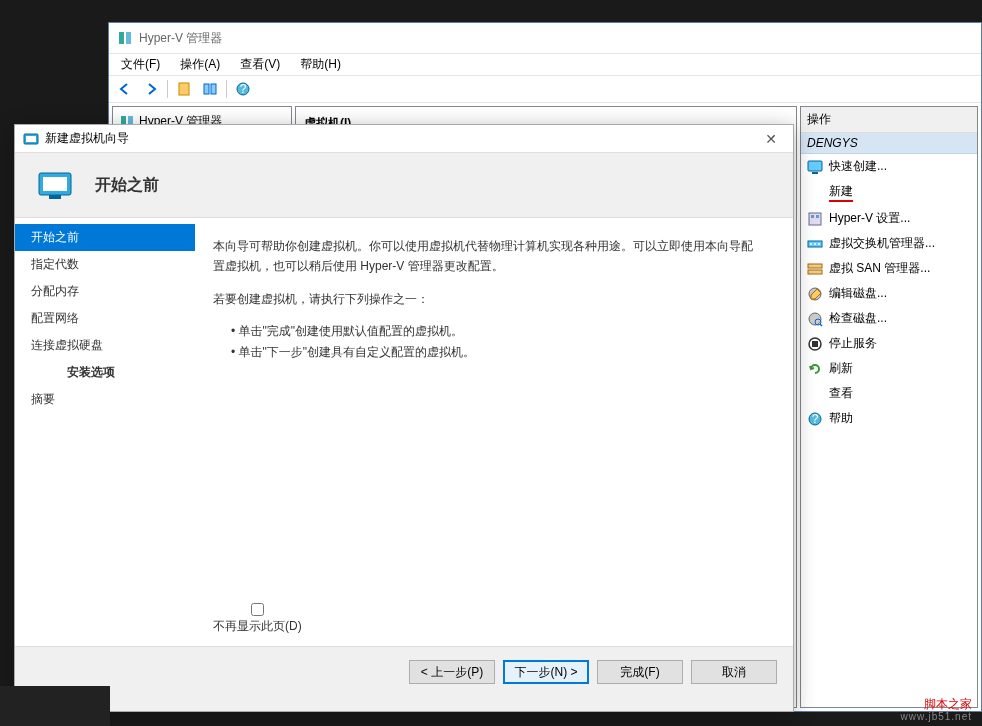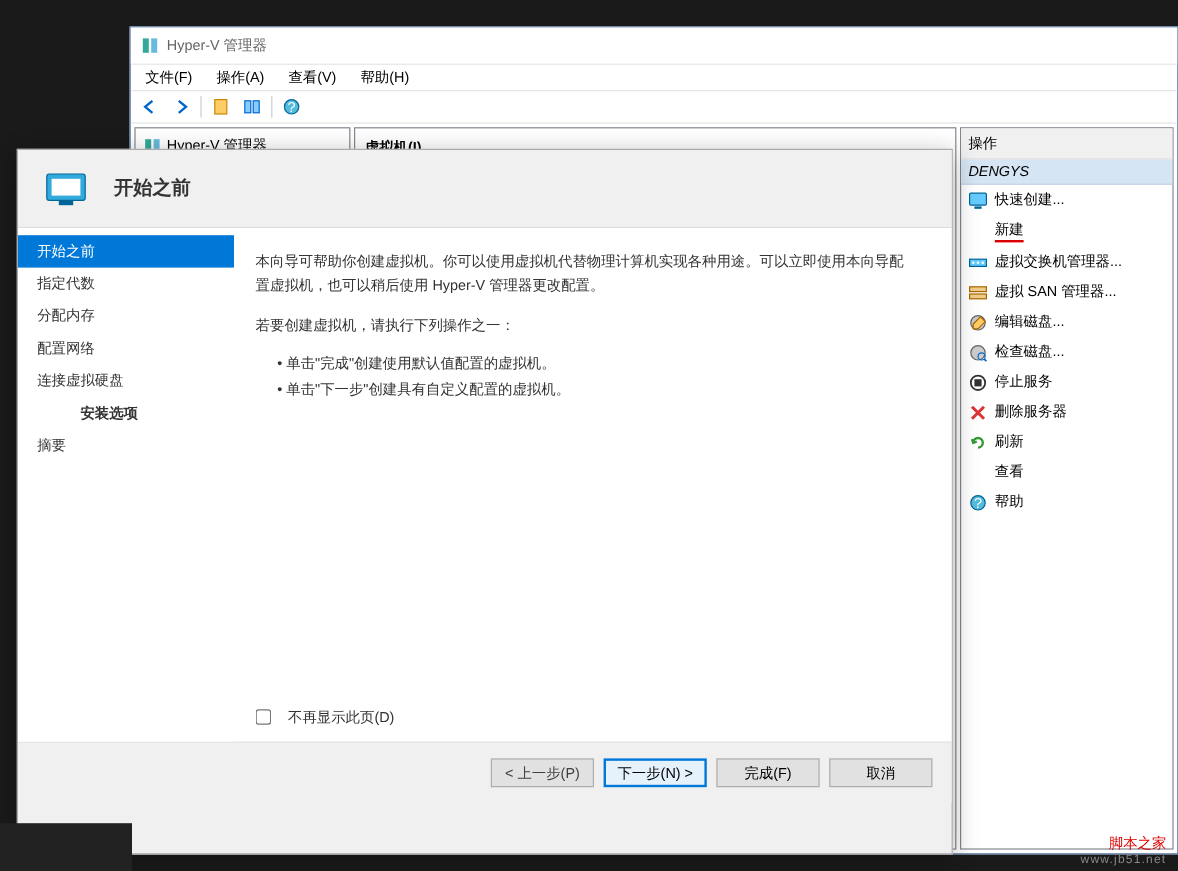--- a/index.html
+++ b/index.html
@@ -37,24 +37,24 @@
 .wizard-header-icon { width: 40px; height: 40px; }
 .wizard-header-title { font-size: 16px; font-weight: bold; color: #333; }
 .wizard-body { display: flex; height: 430px; background: #fff; border-top: 1px solid #ddd; border-bottom: 1px solid #ddd; }
 .wizard-nav { width: 180px; background: #fff; padding: 6px 0; }
 .wizard-nav-item { padding: 5px 16px; color: #333; cursor: default; }
 .wizard-nav-item.active { background: #0078d7; color: #fff; }
 .wizard-nav-item.sub { padding-left: 52px; font-weight: bold; }
 .wizard-content { flex: 1; padding: 18px 30px 10px 18px; color: #333; line-height: 1.7; position: relative; }
 .wizard-content p { margin-bottom: 12px; }
 .wizard-bullets { margin-left: 18px; margin-bottom: 12px; }
-.wizard-checkbox-row { position: absolute; bottom: 10px; left: 18px; display: flex; align-items: center; gap: 14px; }
+.wizard-checkbox-row { position: absolute; bottom: 10px; left: 18px; display: flex; align-items: center; gap: 0; flex-direction: column; }
 .wizard-footer { height: 50px; display: flex; align-items: center; justify-content: flex-end; padding: 0 16px; gap: 8px; background: #f0f0f0; }
 .wizard-btn { min-width: 86px; height: 24px; border: 1px solid #adadad; background: #e1e1e1; cursor: default; }
-.wizard-btn[disabled] { color: #404040; }
+.wizard-btn[disabled] { color: #000000; }
 .wizard-btn.default { border: 2px solid #0078d7; background: #e5f1fb; }
 
 
 .taskbar { position: absolute; left: 0; bottom: 0; width: 110px; height: 40px; background: #222; }
 
 
 .watermark { position: absolute; right: 10px; bottom: 4px; color: #d00; font-size: 24px; font-family: KaiTi, serif; text-align: right; line-height: 1; }
 .watermark .sub { font-size: 10px; color: #888; letter-spacing: 1px; display:block; }
 
 
@@ -135,20 +135,30 @@
               </svg>
             </span>
             <span>快速创建...</span>
           </div>
           <div class="action-item indented">
             <span class="underline-red">新建</span>
           </div>
           <div class="action-item">
             <span class="action-icon">
               <svg width="16" height="16">
+                <rect x="2" y="2" width="12" height="12" fill="#dde" stroke="#669"></rect>
+                <rect x="4" y="4" width="3" height="3" fill="#69c"></rect>
+                <rect x="9" y="4" width="3" height="3" fill="#69c"></rect>
+              </svg>
+            </span>
+            <span>Hyper-V 设置...</span>
+          </div>
+          <div class="action-item">
+            <span class="action-icon">
+              <svg width="16" height="16">
                 <rect x="1" y="5" width="14" height="6" fill="#6cf" stroke="#069"></rect>
                 <circle cx="4" cy="8" r="1" fill="#fff"></circle>
                 <circle cx="8" cy="8" r="1" fill="#fff"></circle>
                 <circle cx="12" cy="8" r="1" fill="#fff"></circle>
               </svg>
             </span>
             <span>虚拟交换机管理器...</span>
           </div>
           <div class="action-item">
             <span class="action-icon">
@@ -183,28 +193,20 @@
               <svg width="16" height="16">
                 <circle cx="8" cy="8" r="6" fill="none" stroke="#333" stroke-width="1.5"></circle>
                 <rect x="5" y="5" width="6" height="6" fill="#333"></rect>
               </svg>
             </span>
             <span>停止服务</span>
           </div>
           <div class="action-item">
             <span class="action-icon">
               <svg width="16" height="16">
-                <path d="M3 3 L13 13 M13 3 L3 13" stroke="#d33" stroke-width="2.5"></path>
-              </svg>
-            </span>
-            <span>删除服务器</span>
-          </div>
-          <div class="action-item">
-            <span class="action-icon">
-              <svg width="16" height="16">
                 <path d="M4 8 A4 4 0 1 1 8 12" fill="none" stroke="#393" stroke-width="2"></path>
                 <path d="M3 5 L4 8 L7 7" fill="none" stroke="#393" stroke-width="2"></path>
               </svg>
             </span>
             <span>刷新</span>
           </div>
           <div class="action-item indented">
             <span>查看</span>
           </div>
           <div class="action-item">
@@ -215,20 +217,32 @@
               </svg>
             </span>
             <span>帮助</span>
           </div>
         </div>
     </div>
   </div>
 </div>
 
 <div class="wizard">
+  <div class="wizard-titlebar">
+    <div class="left">
+      <span>
+          <svg width="16" height="16">
+            <rect x="1" y="3" width="14" height="10" rx="1" fill="#3ad" stroke="#069"></rect>
+            <rect x="3" y="5" width="10" height="6" fill="#fff"></rect>
+          </svg>
+        </span>
+      <span>新建虚拟机向导</span>
+    </div>
+    <span class="wizard-close">✕</span>
+  </div>
   <div class="wizard-header">
     <span class="wizard-header-icon">
       <svg width="40" height="40">
           <rect x="4" y="8" width="32" height="22" rx="2" fill="#3ad" stroke="#069"></rect>
           <rect x="8" y="12" width="24" height="14" fill="#fff"></rect>
           <rect x="14" y="30" width="12" height="4" fill="#069"></rect>
         </svg>
     </span>
     <span class="wizard-header-title">开始之前</span>
   </div>

